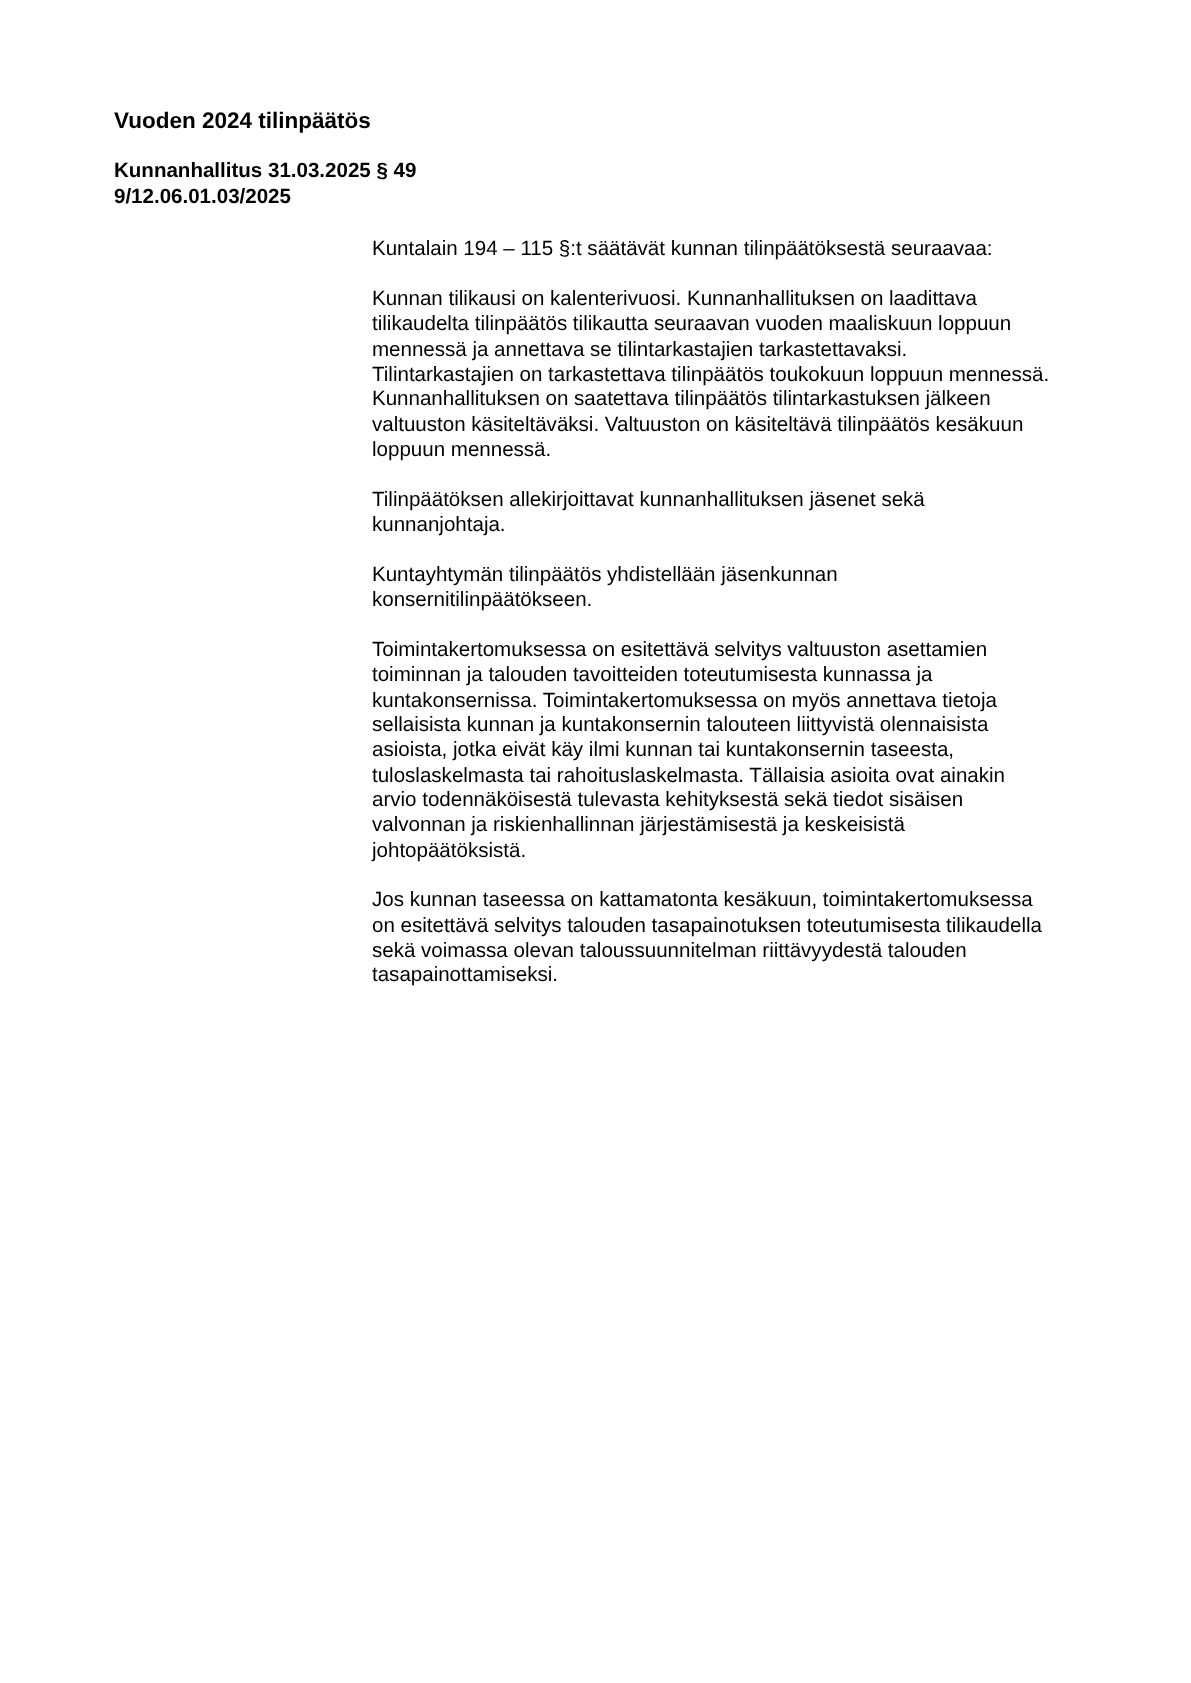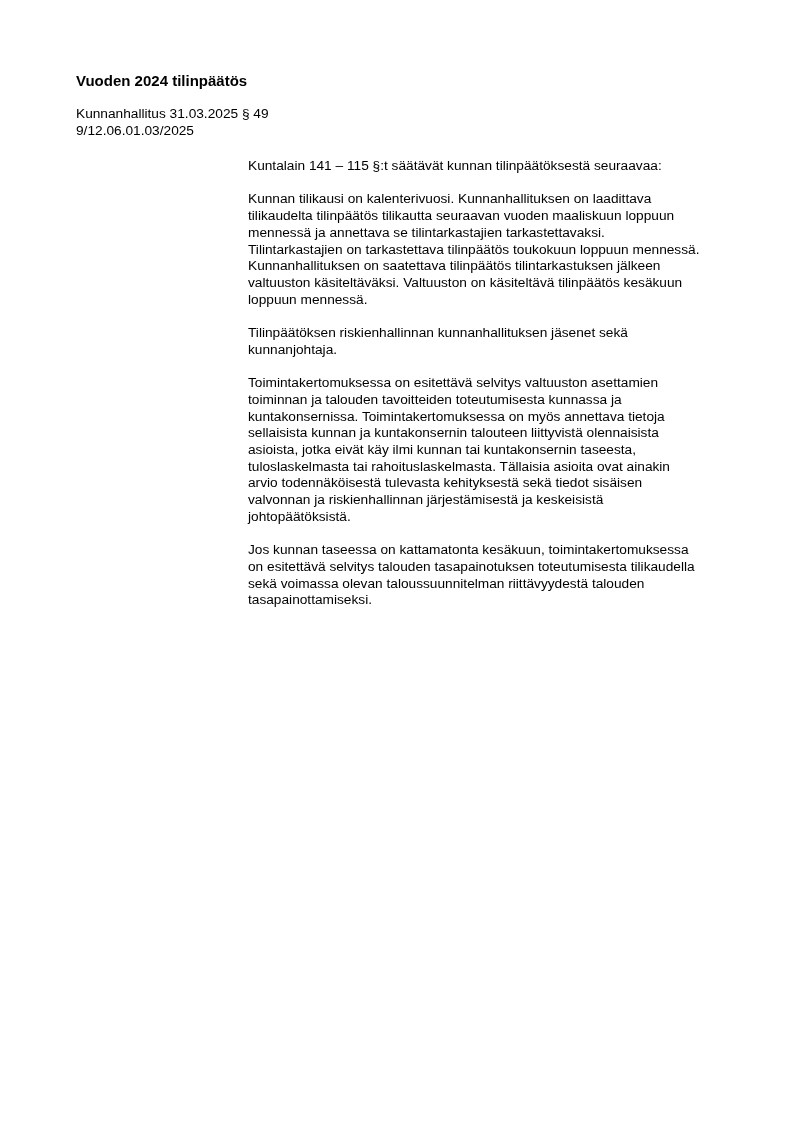--- a/index.html
+++ b/index.html
@@ -24,20 +24,21 @@
   .doc-title {
     margin: 0;
     font-size: 15px;
     line-height: 17px;
     font-weight: bold;
   }
   .doc-meta {
     margin-top: 16px;
     font-size: 13.7px;
     line-height: 17px;
+    font-weight: bold;
   }
   .doc-body {
     position: absolute;
     left: 248px;
     top: 158px;
     width: 540px;
     font-size: 13.7px;
     line-height: 16.7px;
   }
   .doc-body p {
@@ -52,30 +53,32 @@
 
   <div class="doc-header">
     <h1 class="doc-title">Vuoden 2024 tilinpäätös</h1>
     <div class="doc-meta">
       <div>Kunnanhallitus 31.03.2025 § 49</div>
       <div>9/12.06.01.03/2025</div>
     </div>
   </div>
 
   <div class="doc-body">
-    <p>Kuntalain 141 – 115 §:t säätävät kunnan tilinpäätöksestä seuraavaa:</p>
+    <p>Kuntalain 194 – 115 §:t säätävät kunnan tilinpäätöksestä seuraavaa:</p>
     <p>Kunnan tilikausi on kalenterivuosi. Kunnanhallituksen on laadittava
 tilikaudelta tilinpäätös tilikautta seuraavan vuoden maaliskuun loppuun
 mennessä ja annettava se tilintarkastajien tarkastettavaksi.
 Tilintarkastajien on tarkastettava tilinpäätös toukokuun loppuun mennessä.
 Kunnanhallituksen on saatettava tilinpäätös tilintarkastuksen jälkeen
 valtuuston käsiteltäväksi. Valtuuston on käsiteltävä tilinpäätös kesäkuun
 loppuun mennessä.</p>
-    <p>Tilinpäätöksen riskienhallinnan kunnanhallituksen jäsenet sekä
+    <p>Tilinpäätöksen allekirjoittavat kunnanhallituksen jäsenet sekä
 kunnanjohtaja.</p>
+    <p>Kuntayhtymän tilinpäätös yhdistellään jäsenkunnan
+konsernitilinpäätökseen.</p>
     <p>Toimintakertomuksessa on esitettävä selvitys valtuuston asettamien
 toiminnan ja talouden tavoitteiden toteutumisesta kunnassa ja
 kuntakonsernissa. Toimintakertomuksessa on myös annettava tietoja
 sellaisista kunnan ja kuntakonsernin talouteen liittyvistä olennaisista
 asioista, jotka eivät käy ilmi kunnan tai kuntakonsernin taseesta,
 tuloslaskelmasta tai rahoituslaskelmasta. Tällaisia asioita ovat ainakin
 arvio todennäköisestä tulevasta kehityksestä sekä tiedot sisäisen
 valvonnan ja riskienhallinnan järjestämisestä ja keskeisistä
 johtopäätöksistä.</p>
     <p>Jos kunnan taseessa on kattamatonta kesäkuun, toimintakertomuksessa

